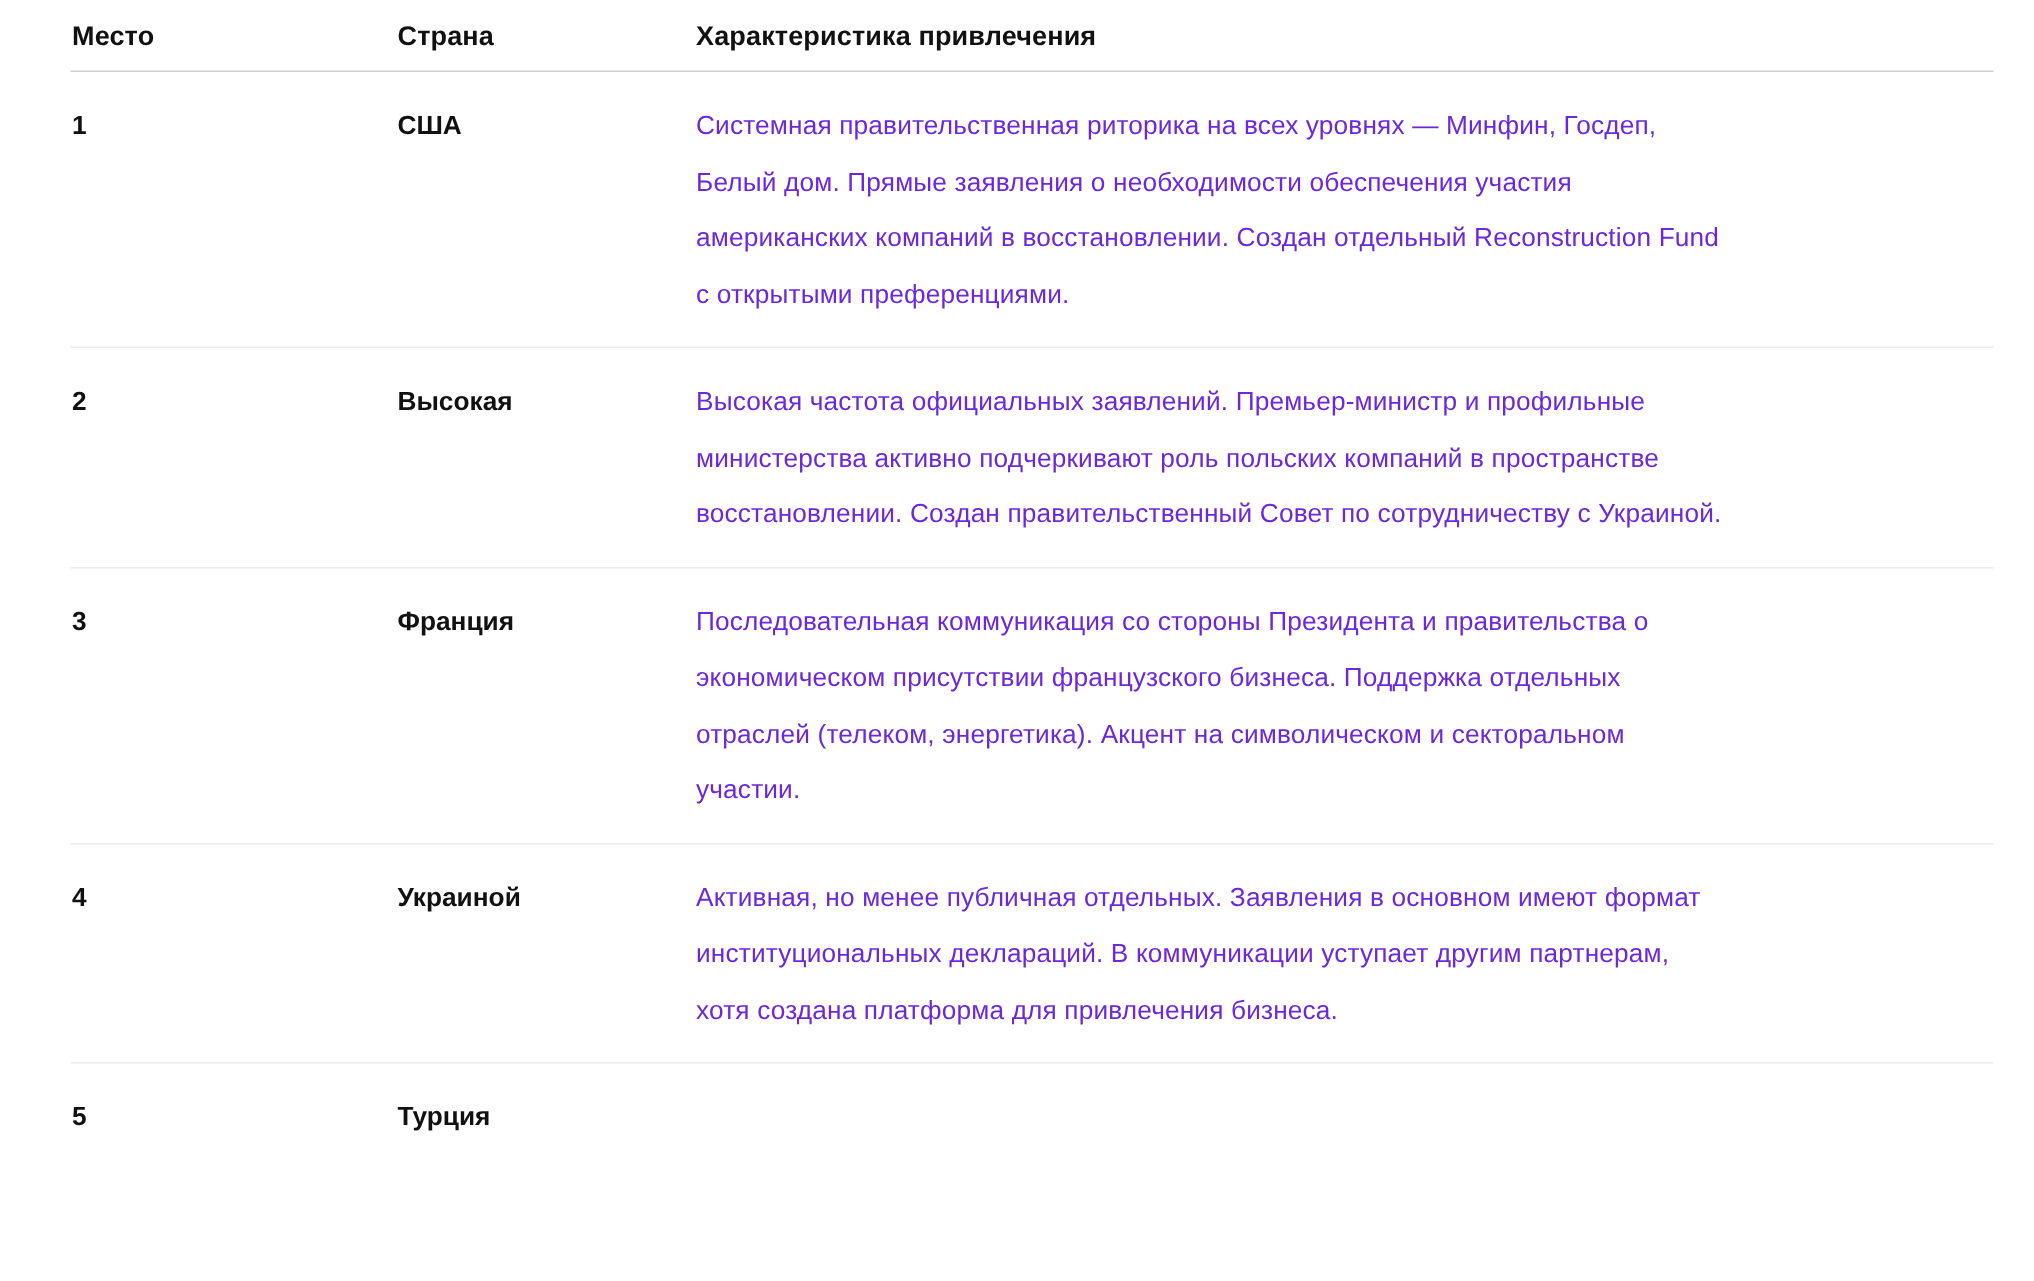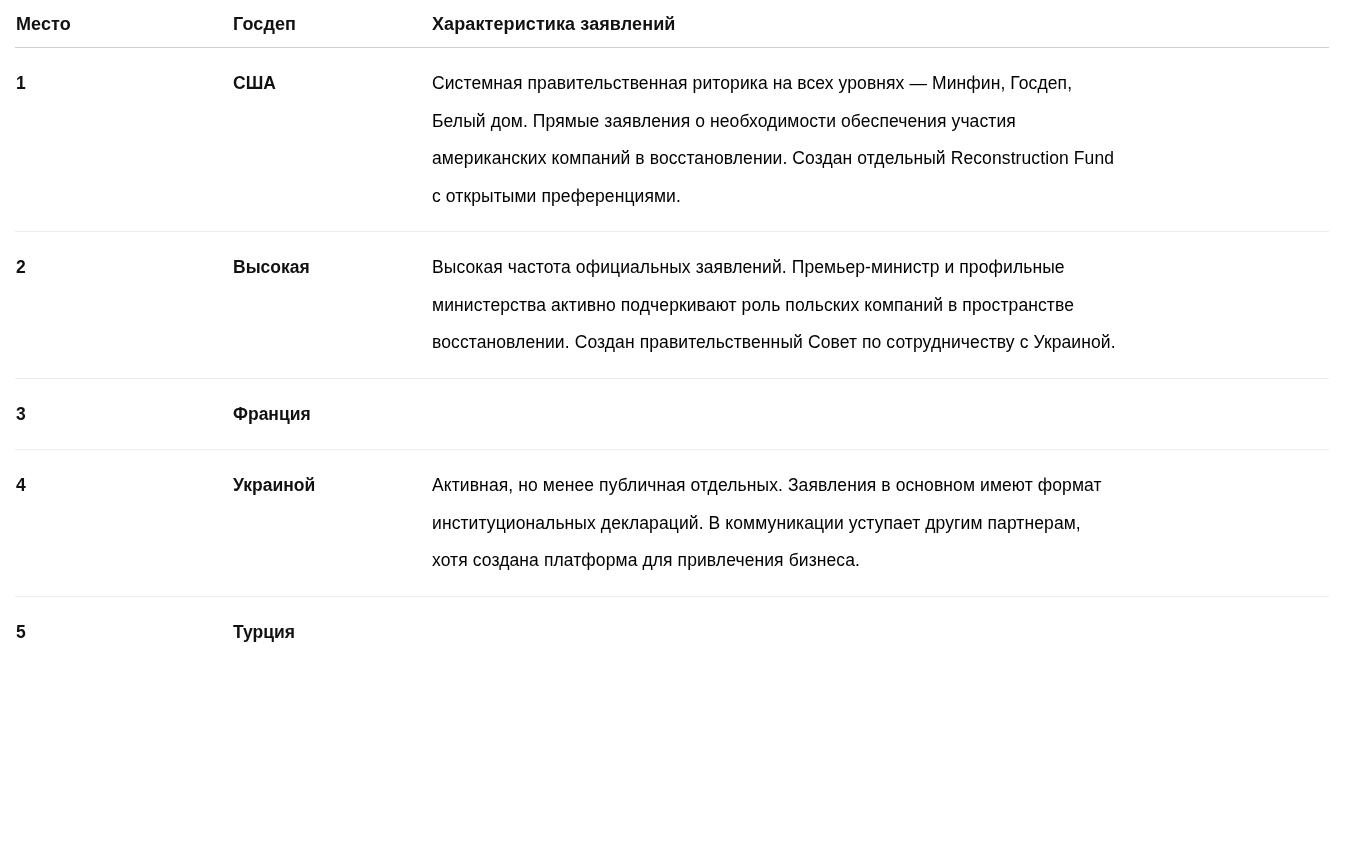--- a/index.html
+++ b/index.html
@@ -20,20 +20,21 @@
   }
   .rank-table {
     width: 1314px;
     margin-left: 15px;
     box-sizing: border-box;
   }
   .t-row {
     display: grid;
     grid-template-columns: 217px 199px 1fr;
     align-items: start;
+    margin-left: 32px;
   }
   .t-head {
     border-bottom: 1px solid #d0d0d0;
   }
   .t-head .cell {
     font-size: 18px;
     font-weight: 700;
     line-height: 28px;
     padding: 6px 0 9px 1px;
     color: #111111;
@@ -51,35 +52,35 @@
     line-height: 37.5px;
     vertical-align: top;
   }
   .cell-place, .cell-country {
     font-weight: 700;
     font-size: 18px;
     color: #111111;
   }
   .cell-desc {
     white-space: pre-line;
-    color: #000000;
+    color: #6d28d9;
     letter-spacing: 0.1px;
     padding-right: 2px;
   }
 </style>
 </head>
 <body>
 
 <div class="page">
   <div class="rank-table">
 
     <div class="t-head t-row">
       <div class="cell">Место</div>
-      <div class="cell">Госдеп</div>
-      <div class="cell">Характеристика заявлений</div>
+      <div class="cell">Страна</div>
+      <div class="cell">Характеристика привлечения</div>
     </div>
 
     <div class="t-body">
   <div class="t-row">
     <div class="cell cell-place">1</div>
     <div class="cell cell-country">США</div>
     <div class="cell cell-desc">Системная правительственная риторика на всех уровнях — Минфин, Госдеп,
 Белый дом. Прямые заявления о необходимости обеспечения участия
 американских компаний в восстановлении. Создан отдельный Reconstruction Fund
 с открытыми преференциями.</div>
@@ -89,20 +90,24 @@
     <div class="cell cell-place">2</div>
     <div class="cell cell-country">Высокая</div>
     <div class="cell cell-desc">Высокая частота официальных заявлений. Премьер-министр и профильные
 министерства активно подчеркивают роль польских компаний в пространстве
 восстановлении. Создан правительственный Совет по сотрудничеству с Украиной.</div>
   </div>
 
   <div class="t-row">
     <div class="cell cell-place">3</div>
     <div class="cell cell-country">Франция</div>
+    <div class="cell cell-desc">Последовательная коммуникация со стороны Президента и правительства о
+экономическом присутствии французского бизнеса. Поддержка отдельных
+отраслей (телеком, энергетика). Акцент на символическом и секторальном
+участии.</div>
   </div>
 
   <div class="t-row">
     <div class="cell cell-place">4</div>
     <div class="cell cell-country">Украиной</div>
     <div class="cell cell-desc">Активная, но менее публичная отдельных. Заявления в основном имеют формат
 институциональных деклараций. В коммуникации уступает другим партнерам,
 хотя создана платформа для привлечения бизнеса.</div>
   </div>
 

